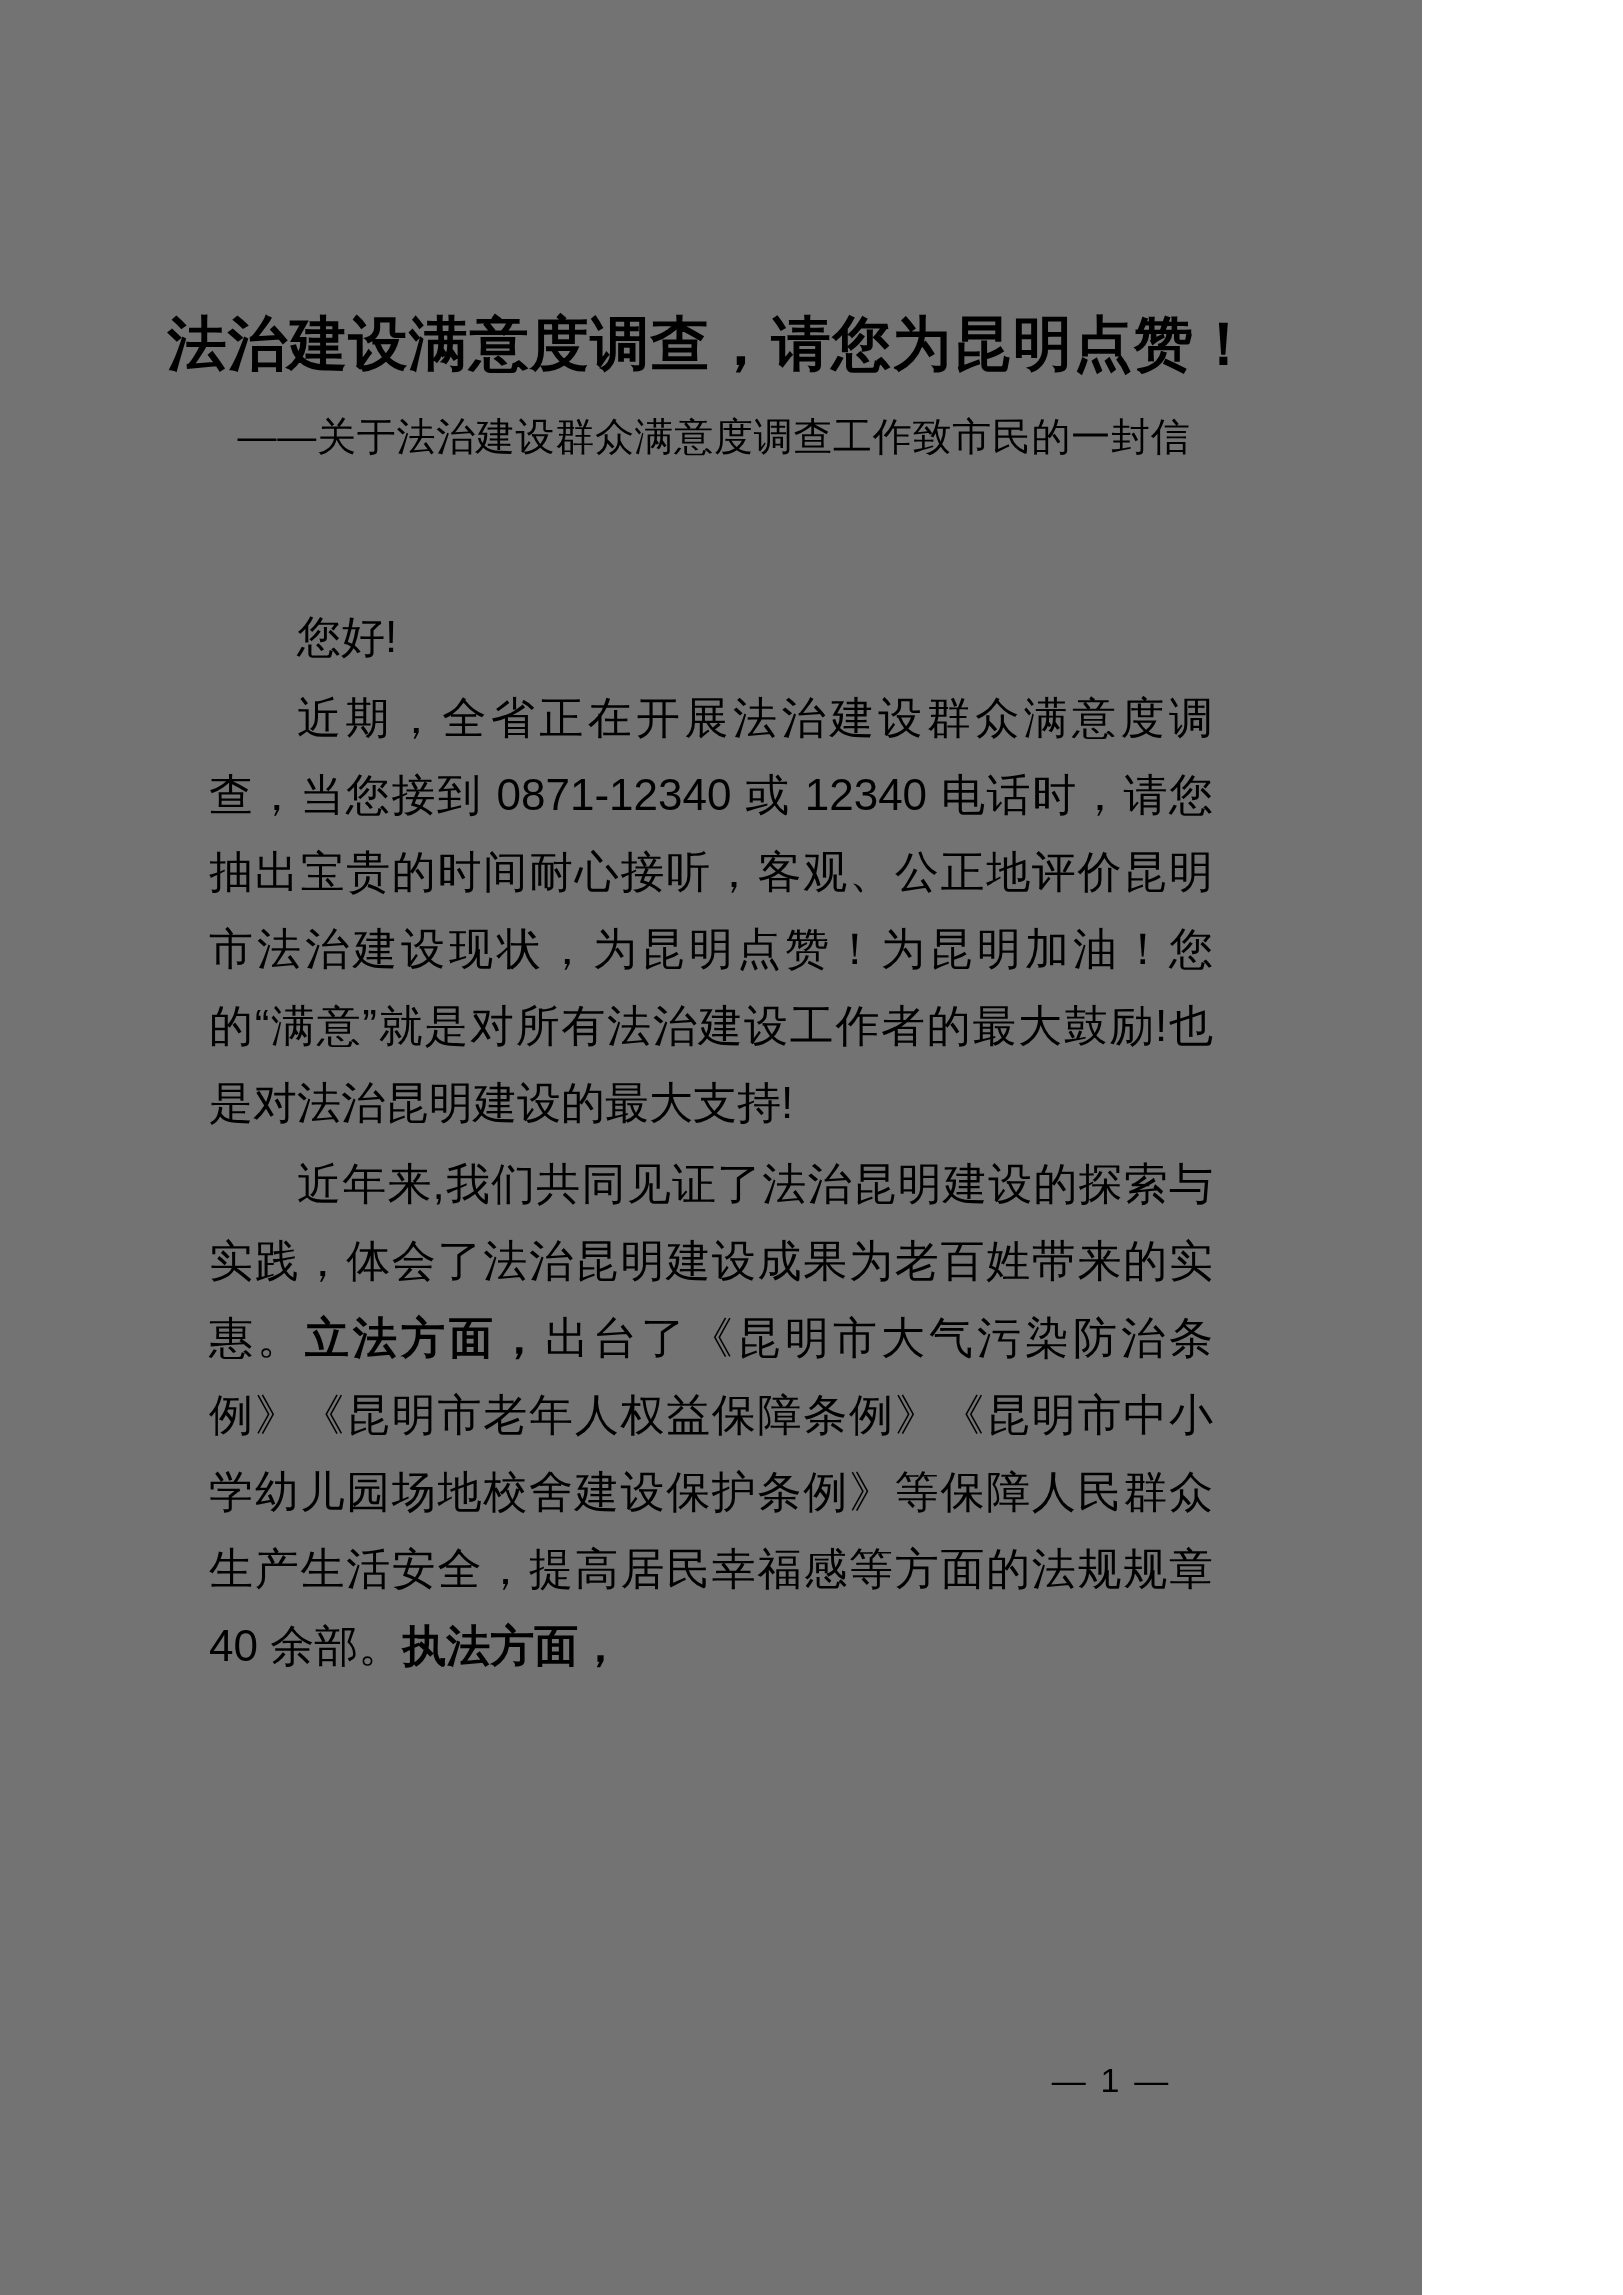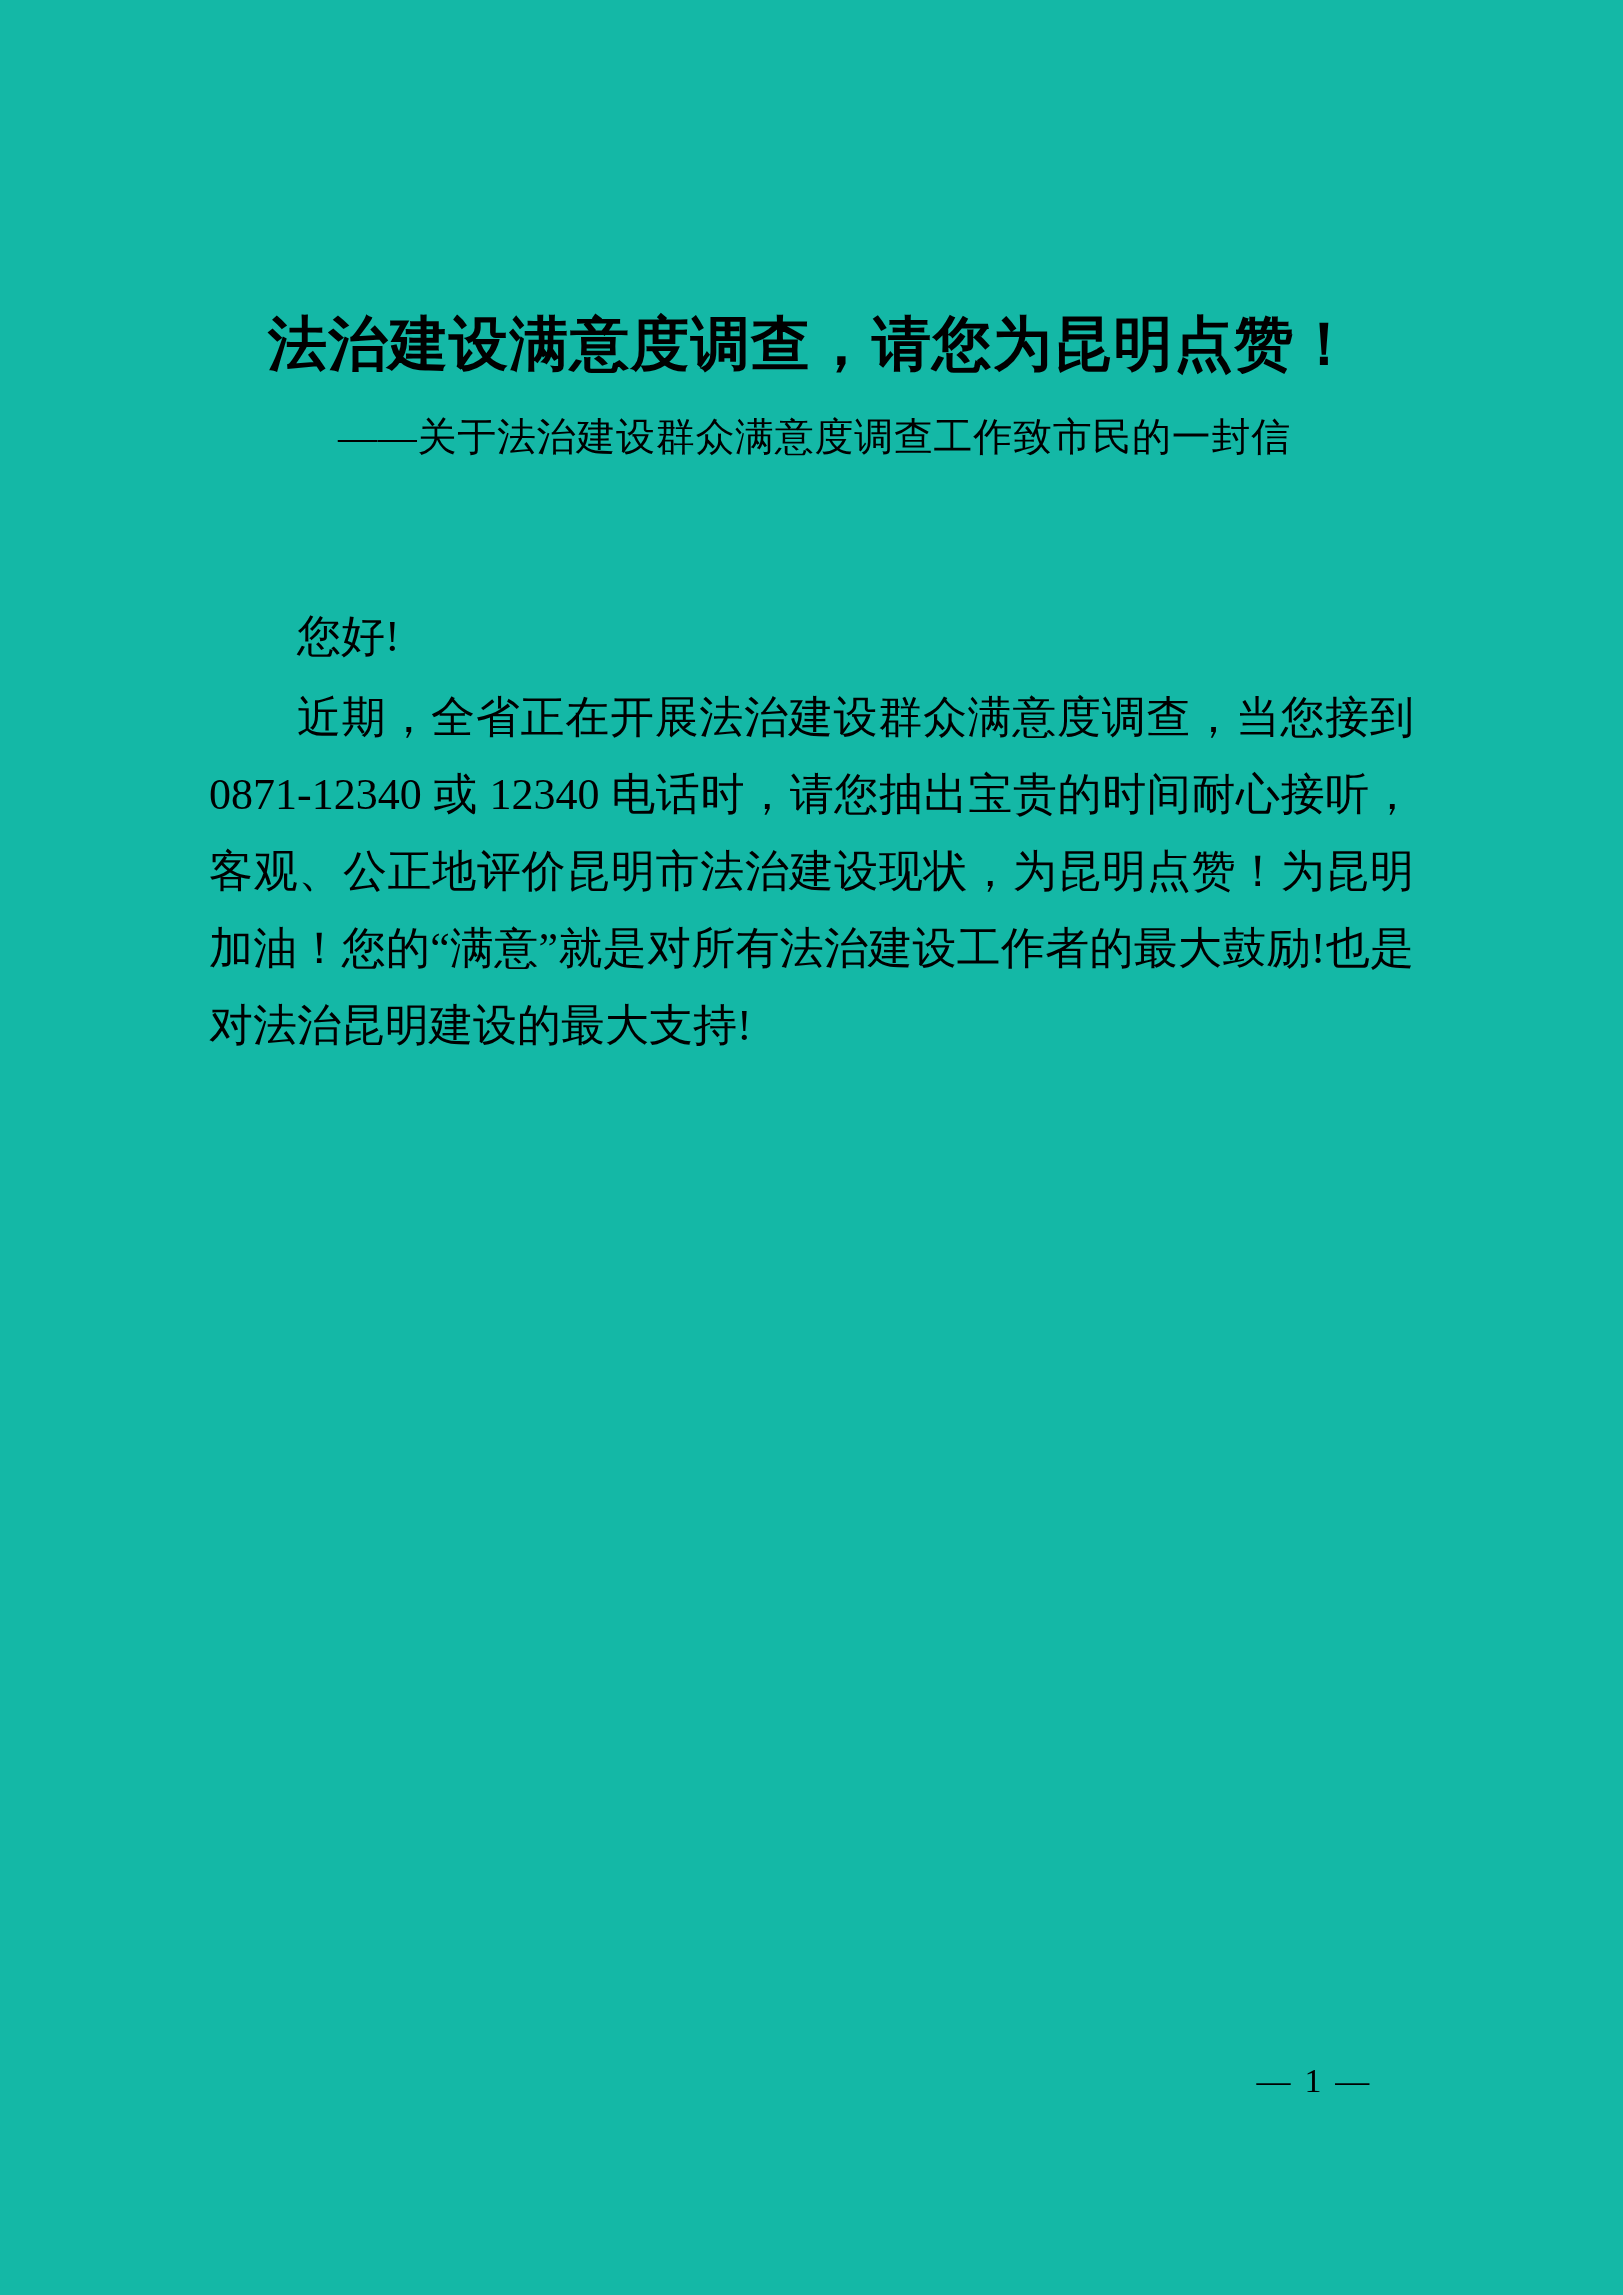--- a/index.html
+++ b/index.html
@@ -2,25 +2,25 @@
 <html style="font-size:11px"><head>
 <meta charset="utf-8">
 <style>
   html, body {
     margin: 0;
     padding: 0;
     background: #ffffff;
   }
   .page {
     position: relative;
-    width: 1623px;
+    width: 1422px;
     height: 2295px;
-    background: #14b8a6;
+    background: #737373;
     color: #000000;
-    font-family: Liberation Serif, serif;
+    font-family: Liberation Sans, sans-serif;
     overflow: hidden;
   }
   .doc-title {
     margin: 0;
     padding-top: 308px;
     text-align: center;
     font-size: 59px;
     font-weight: bold;
     line-height: 1.25;
     letter-spacing: 1.4px;
@@ -68,19 +68,20 @@
 
   <h1 class="doc-title">法治建设满意度调查，请您为昆明点赞！</h1>
 
   <h2 class="doc-subtitle">——关于法治建设群众满意度调查工作致市民的一封信</h2>
 
   <div class="content">
 
     <div>
         <p class="para"><span>您好!</span></p>
         <p class="para"><span>近期，全省正在开展法治建设群众满意度调查，当您接到 0871-12340 或 12340 电话时，请您抽出宝贵的时间耐心接听，客观、公正地评价昆明市法治建设现状，为昆明点赞！为昆明加油！您的“满意”就是对所有法治建设工作者的最大鼓励!也是对法治昆明建设的最大支持!</span></p>
+        <p class="para"><span>近年来,我们共同见证了法治昆明建设的探索与实践，体会了法治昆明建设成果为老百姓带来的实惠。</span><span class="bold-run">立法方面，</span><span>出台了《昆明市大气污染防治条例》《昆明市老年人权益保障条例》《昆明市中小学幼儿园场地校舍建设保护条例》等保障人民群众生产生活安全，提高居民幸福感等方面的法规规章 40 余部。</span><span class="bold-run">执法方面，</span></p>
       </div>
   </div>
 
   <div class="page-number">— 1 —</div>
 
 </div>
 
 
 </body></html>

